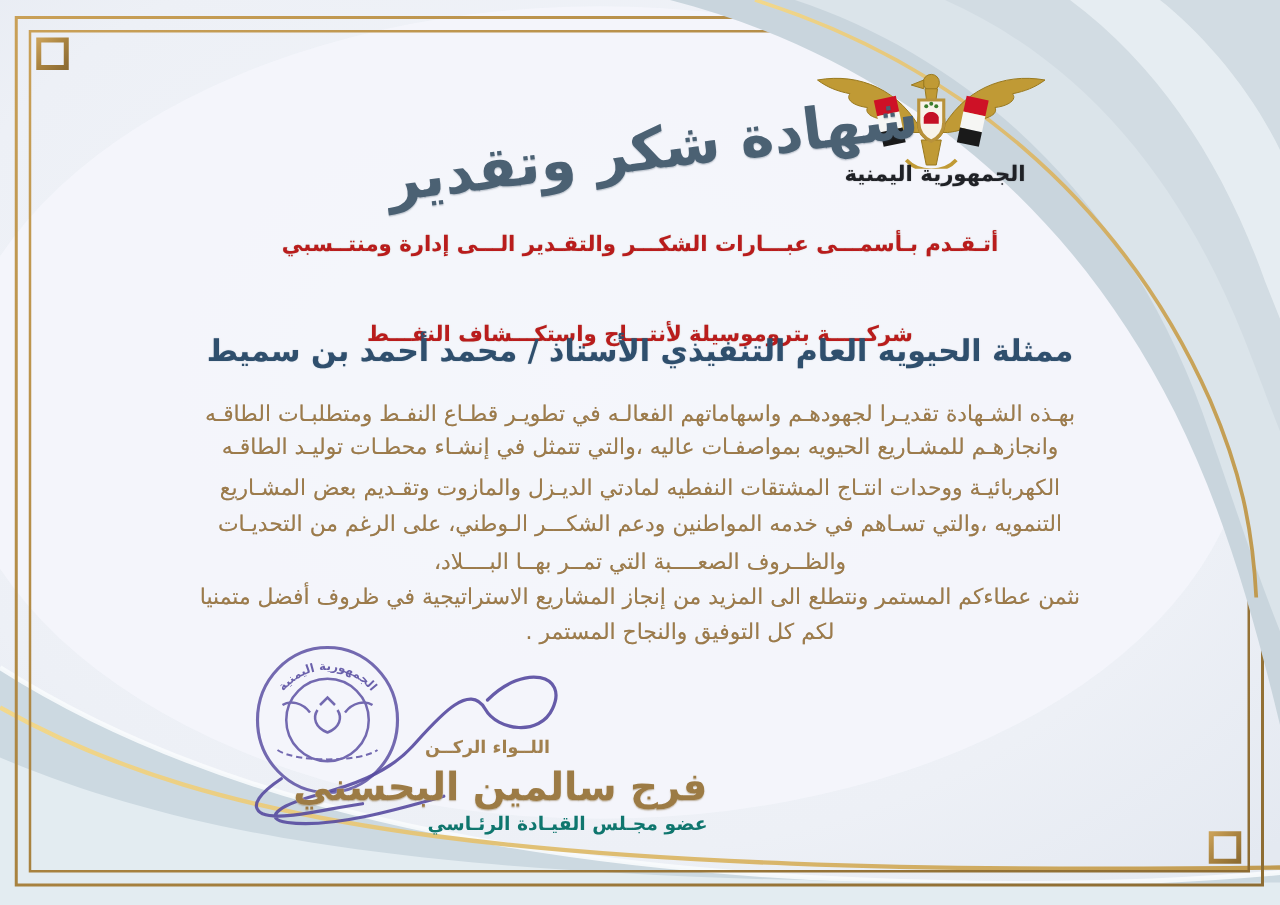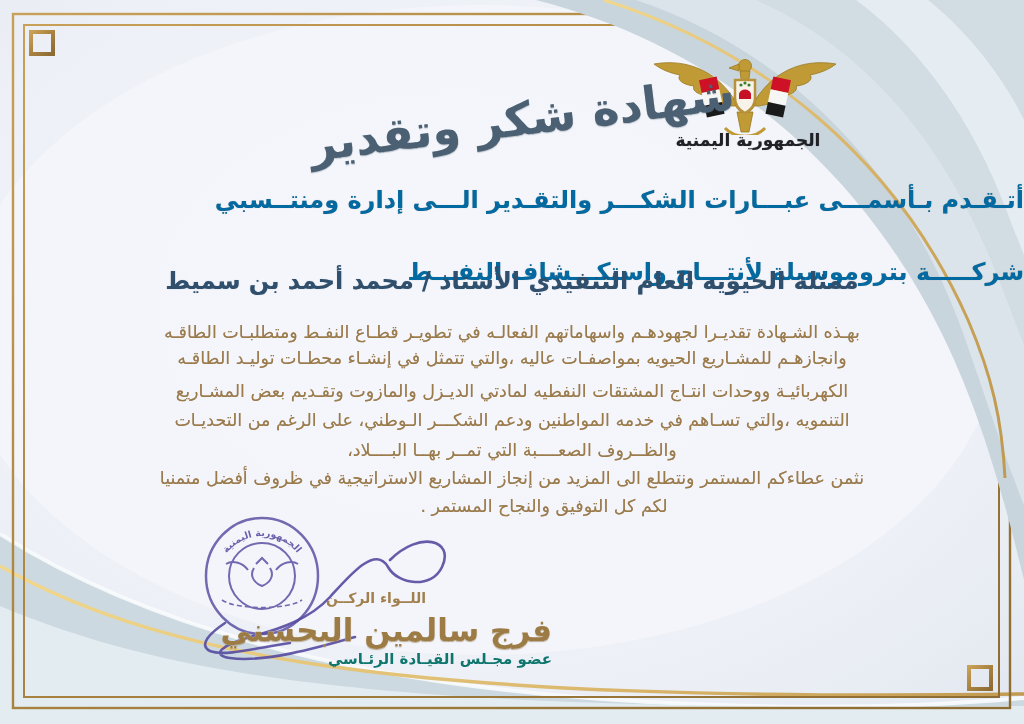--- a/index.html
+++ b/index.html
@@ -28,25 +28,25 @@
     text-align:center;color:#1f2126;font-size:17px;font-weight:bold;
     direction:rtl;white-space:nowrap;
     text-shadow:0 0 1px rgba(0,0,0,.4);
   }
 
   .textblock{left:0;top:0;width:1024px;direction:rtl;}
   .line{
     position:absolute;left:0;width:1024px;
     text-align:center;white-space:nowrap;direction:rtl;
   }
-  .gold-lg{font-size:24px;font-weight:bold;color:#0369a1;text-shadow:0 0 1px rgba(120,90,40,.35);text-align:right;}
+  .gold-lg{font-size:17px;font-weight:bold;color:#b91c1c;text-shadow:0 0 1px rgba(120,90,40,.35);}
   .navy-lg{font-size:24px;font-weight:bold;color:#2f4f6d;text-shadow:0 0 1px rgba(20,50,80,.3);}
   .gold-body{font-size:17.5px;font-weight:normal;color:#9c7b4b;text-shadow:0 0 .5px rgba(110,80,35,.4);}
 
-  .sig-block{left:312px;top:590px;width:240px;direction:rtl;}
+  .sig-block{left:326px;top:590px;width:240px;direction:rtl;}
   .sig-rank{
     text-align:left;padding-left:14px;
     font-size:14px;font-weight:bold;color:#a1804e;white-space:nowrap;
   }
   .sig-name{
     margin-top:6px;text-align:center;
     font-size:31px;font-weight:bold;color:#9c7b45;white-space:nowrap;
     text-shadow:0 0 1px rgba(255,255,255,.8),0 1px 1px rgba(120,90,40,.5);
   }
   .sig-role{

